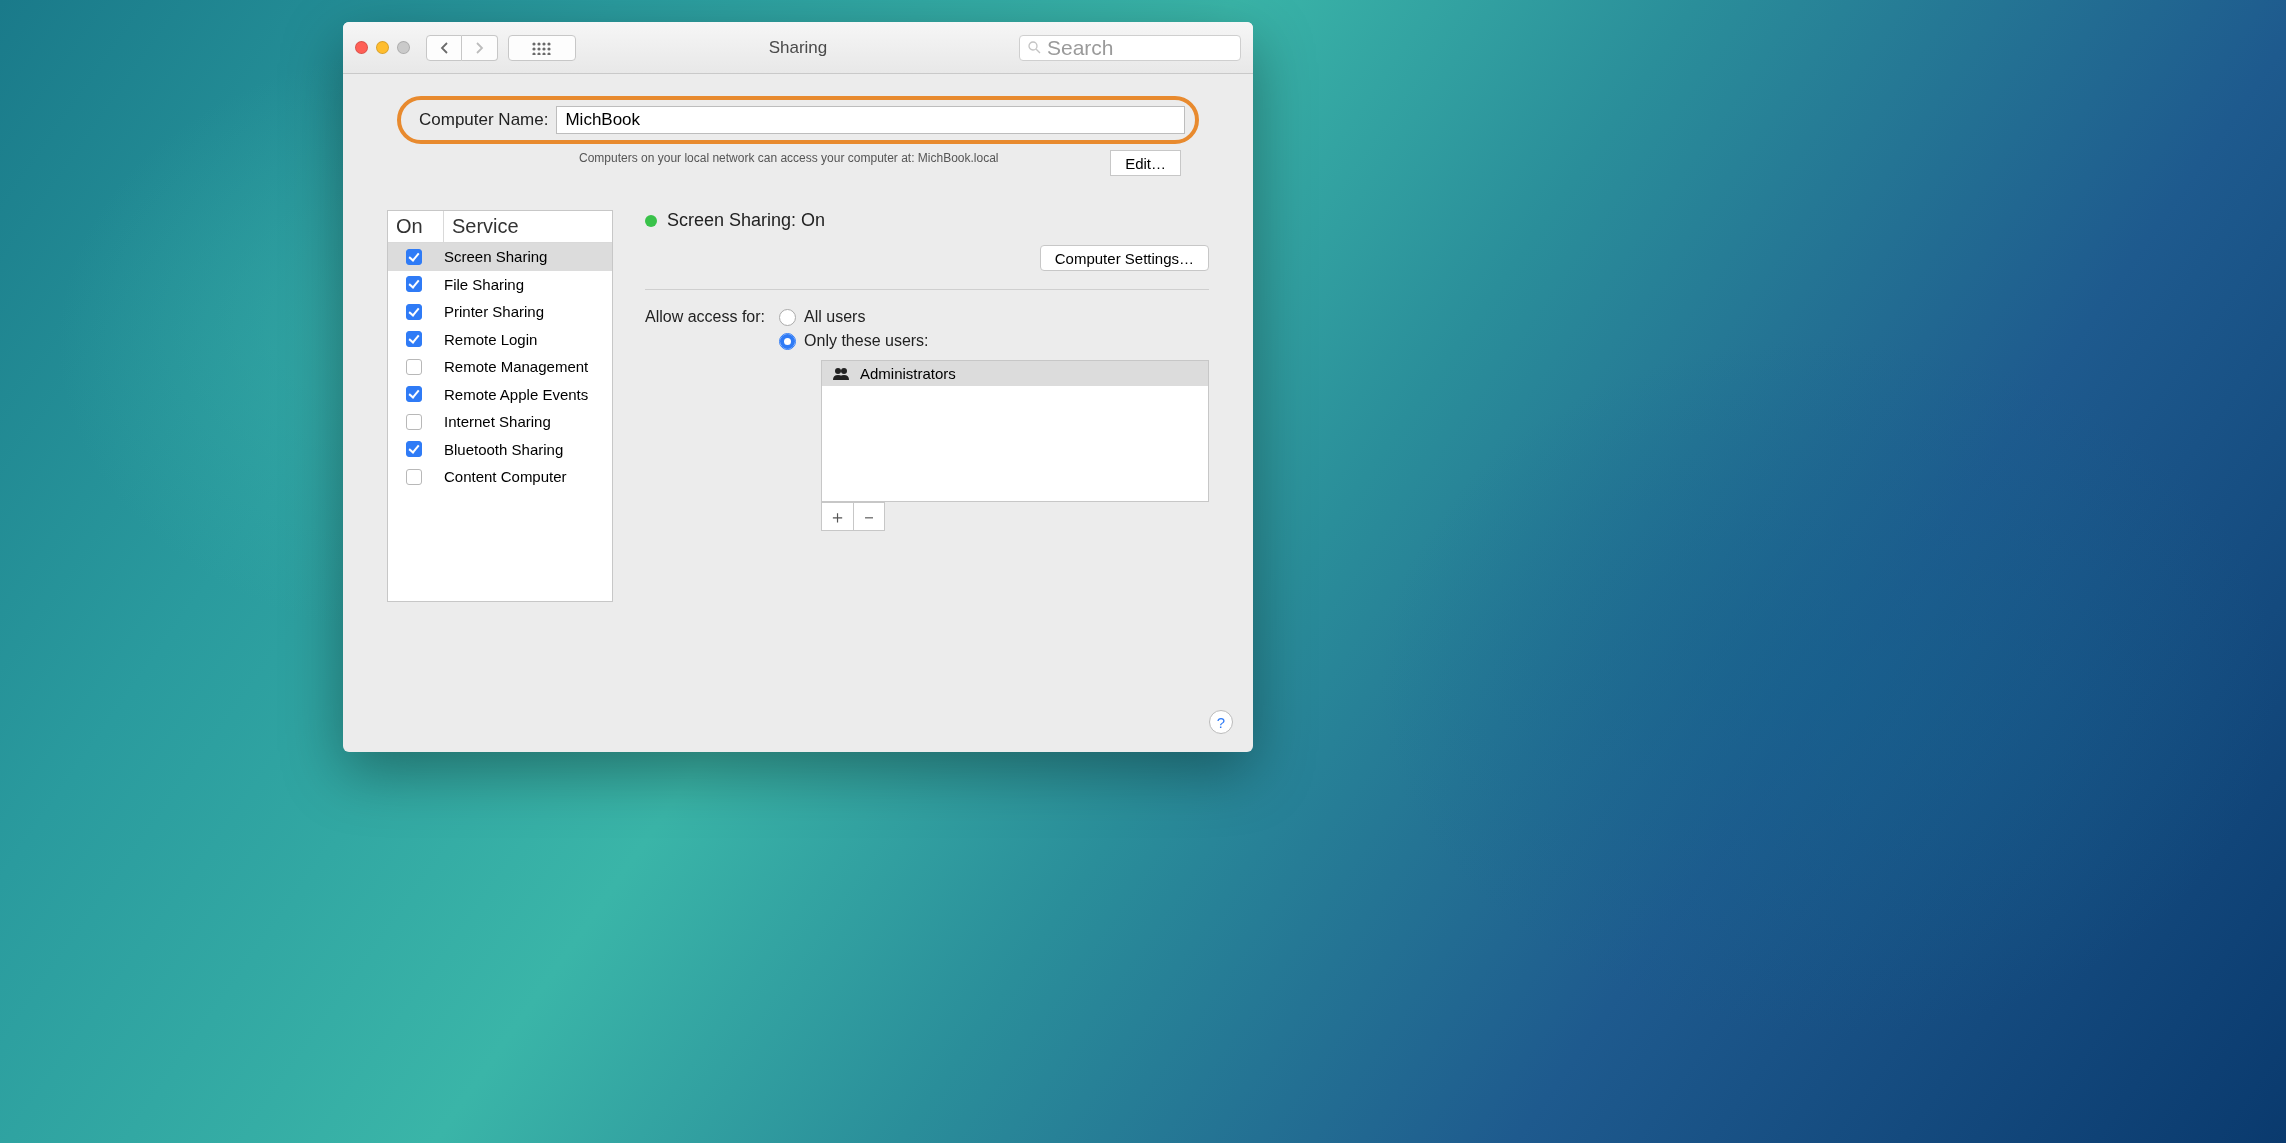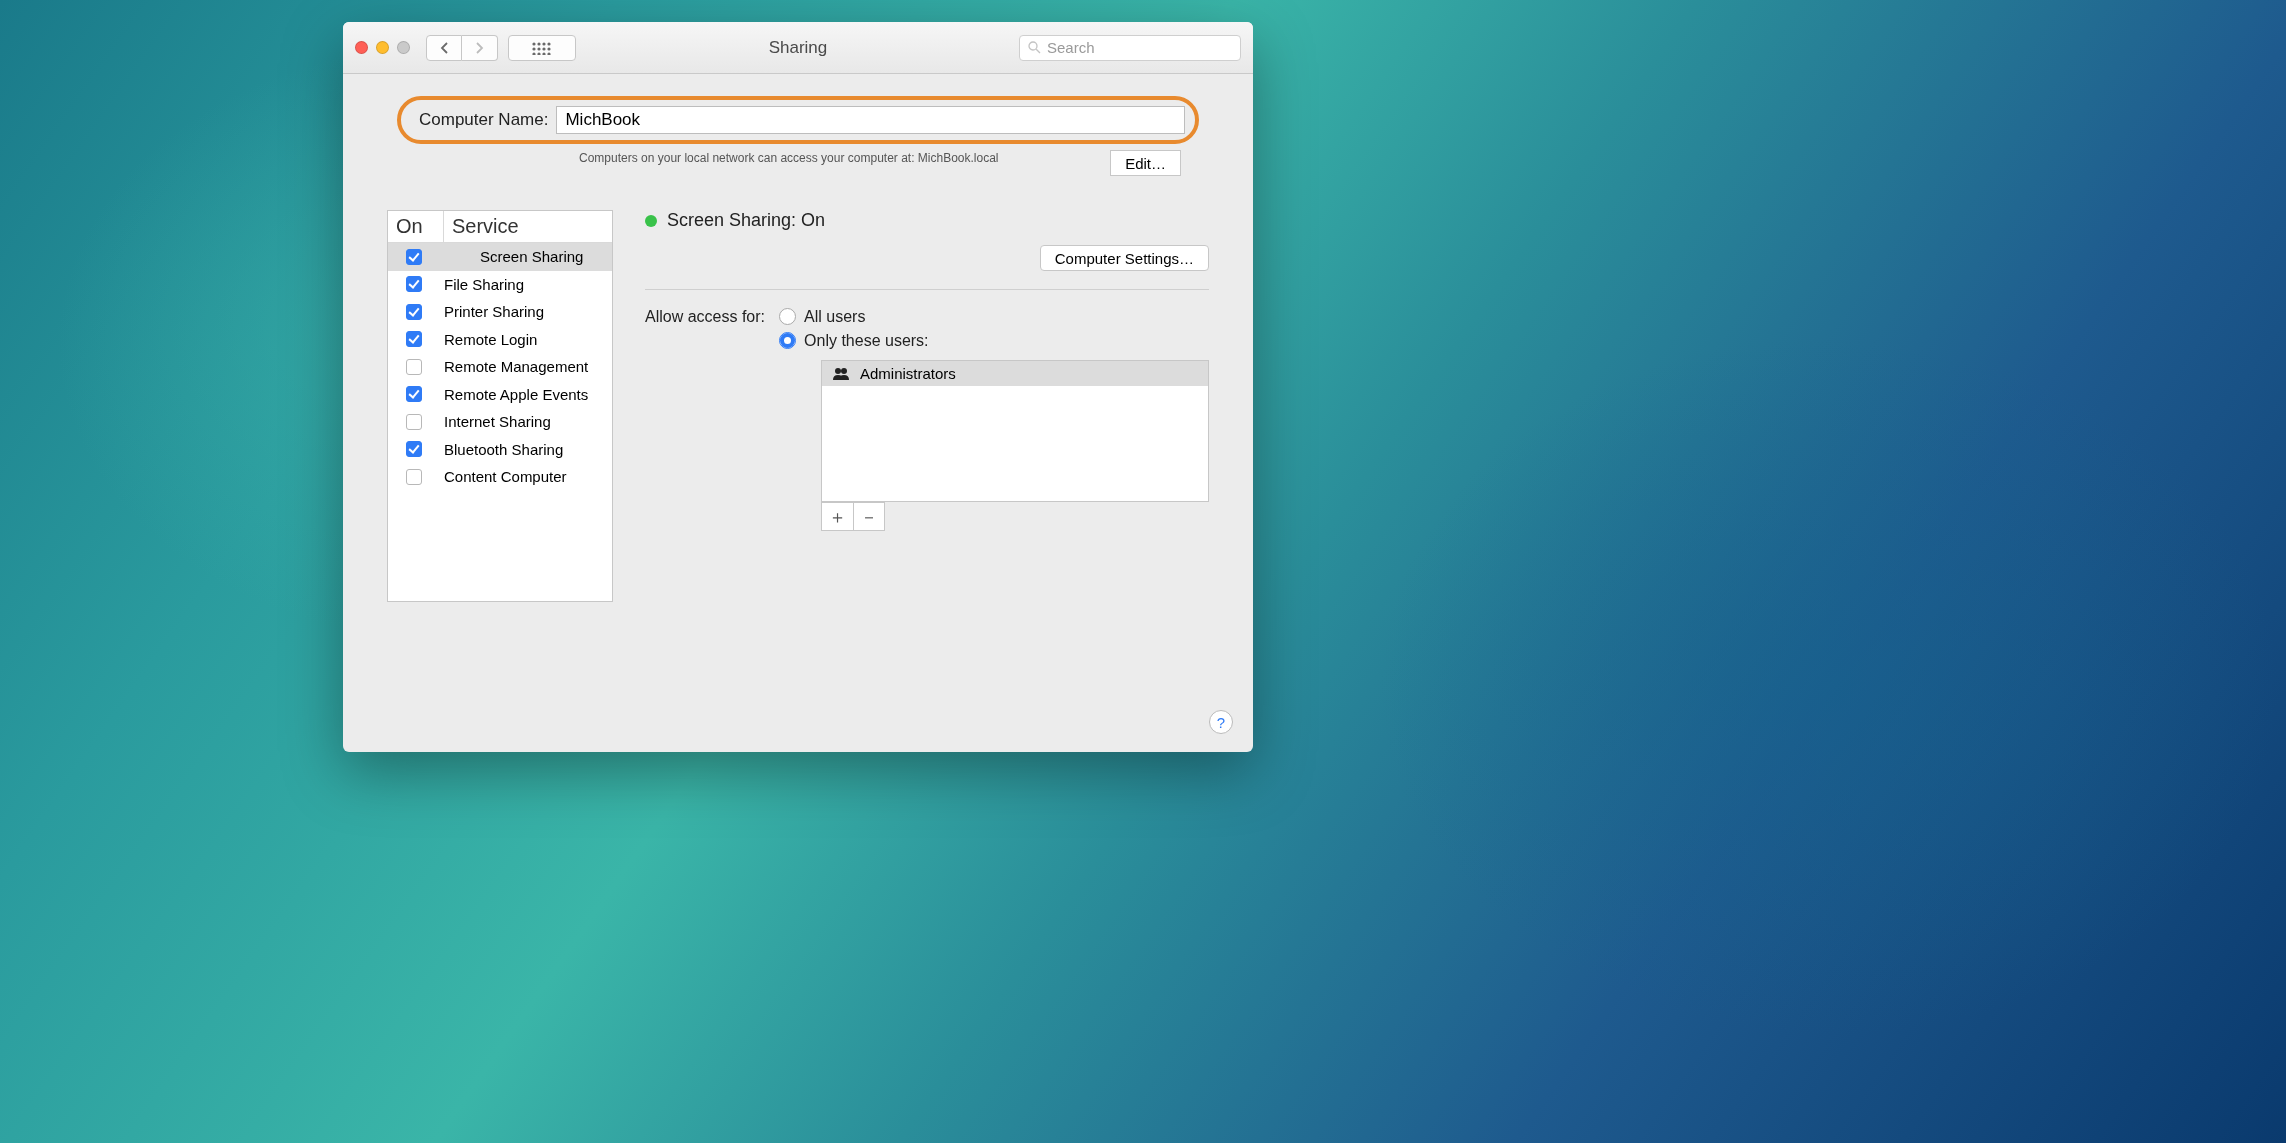--- a/index.html
+++ b/index.html
@@ -50,21 +50,21 @@
 .nav-btn:last-child{border-radius:0 4px 4px 0; border-left:none;}
 .grid-btn {
   width:68px; height:26px; background:#fdfdfd; border:1px solid #c7c7c7; border-radius:4px; margin-left:10px;
   display:flex; align-items:center; justify-content:center;
 }
 .title-text {
   position:absolute; left:0; right:0; text-align:center; font-size:17px; color:#4a4a4a; pointer-events:none;
 }
 .search-box {
   margin-left:auto; width:222px; height:26px; background:#fff; border:1px solid #cfcfcf; border-radius:4px;
-  display:flex; align-items:center; padding:0 8px; color:#9a9a9a; font-size:15px;
+  display:flex; align-items:center; padding:0 8px; color:#9a9a9a; font-size:21px;
 }
 .search-box svg{margin-right:6px; opacity:0.5;}
 .content { padding: 22px 28px 20px; }
 .name-row {
   border:4px solid #e88a2e; border-radius:24px; padding:6px 10px 6px 18px;
   display:flex; align-items:center; gap:8px; margin:0 26px;
 }
 .name-label { font-size:17px; color:#222; }
 .name-input {
   flex:1; height:28px; border:1px solid #bdbdbd; background:#fff; padding:0 8px; font-size:17px; border-radius:0;
@@ -75,38 +75,38 @@
   height:26px; padding:0 14px; background:#fff; border:1px solid #c7c7c7; border-radius:0; font-size:15px;
 }
 .main-area { display:flex; gap:32px; margin-top:34px; padding: 0 16px; }
 .services-table {
   width:266px; height:392px; background:#fff; border:1px solid #c7c7c7;
 }
 .th-row { display:flex; border-bottom:1px solid #d9d9d9; font-size:20px; color:#333; }
 .th-on { width:56px; padding:4px 8px; border-right:1px solid #d9d9d9;}
 .th-svc { flex:1; padding:4px 8px;}
 .svc-row { display:flex; align-items:center; height:27.5px; padding:0 8px; font-size:15px;}
-.svc-row.sel { background:#dcdcdc;gap:36px; }
+.svc-row.sel { background:#dcdcdc; }
 .chk {
   width:16px; height:16px; border-radius:3px; margin:0 22px 0 10px; position:relative; border:1px solid #b8b8b8; background:#fff;
 }
 .chk.on { background:#2f7bf6; border-color:#2f7bf6; }
 .chk.on::after{
   content:""; position:absolute; left:4px; top:1px; width:4px; height:8px; border:solid #fff; border-width:0 2px 2px 0; transform:rotate(40deg);
 }
 .detail { flex:1; }
 .status-row { display:flex; align-items:center; gap:10px; font-size:18px; color:#222; }
 .status-dot { width:12px; height:12px; border-radius:50%; background:#39c24a;}
 .desc-text { font-size:14.5px; color:#555; margin-top:10px; line-height:1.35; }
 .cs-row { text-align:right; margin-top:14px; }
 .cs-btn { height:26px; padding:0 14px; background:#fff; border:1px solid #c7c7c7; border-radius:4px; font-size:15px;}
 .divider{ height:1px; background:#cfcfcf; margin:18px 0; }
 .access-row { display:flex; align-items:flex-start; gap:14px; font-size:16px; color:#222;}
 .radio-col { display:flex; flex-direction:column; gap:6px; }
-.radio-item { display:flex; align-items:flex-start; gap:8px; }
+.radio-item { display:flex; align-items:center; gap:8px; }
 .radio {
   width:17px; height:17px; border-radius:50%; border:1px solid #aaa; background:#fff; position:relative;
 }
 .radio.sel { border-color:#2f7bf6; box-shadow: inset 0 0 0 4px #2f7bf6;}
 .users-box {
   margin-top:10px; margin-left:176px; width:388px; height:142px; background:#fff; border:1px solid #c7c7c7;
 }
 .user-row { background:#dcdcdc; height:25px; display:flex; align-items:center; padding:0 10px; font-size:15px; gap:10px;}
 .pm-row { margin-left:176px; display:flex; }
 .pm-btn { width:32px; height:29px; background:#fff; border:1px solid #c7c7c7; display:flex; align-items:center; justify-content:center; font-size:18px; color:#555;}

